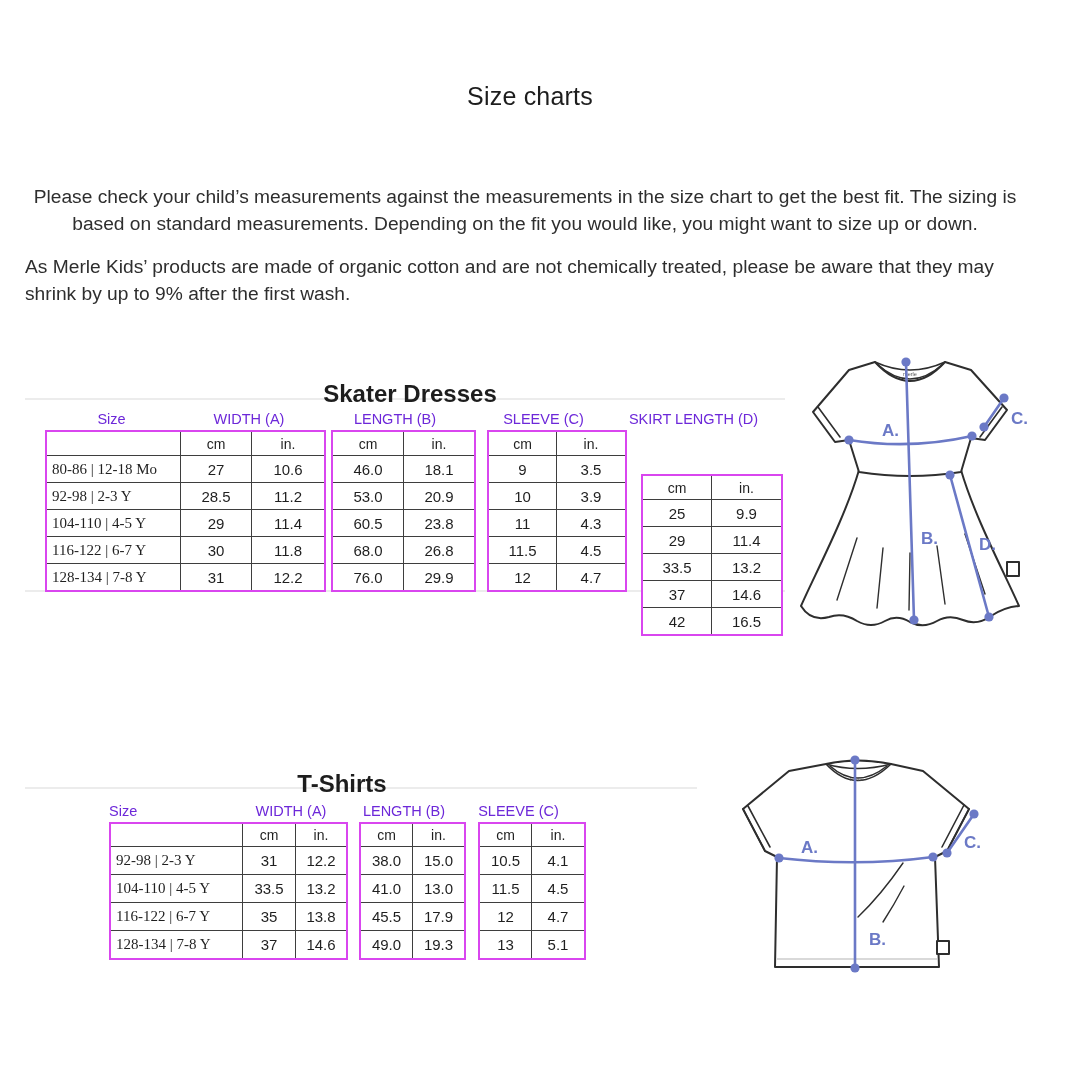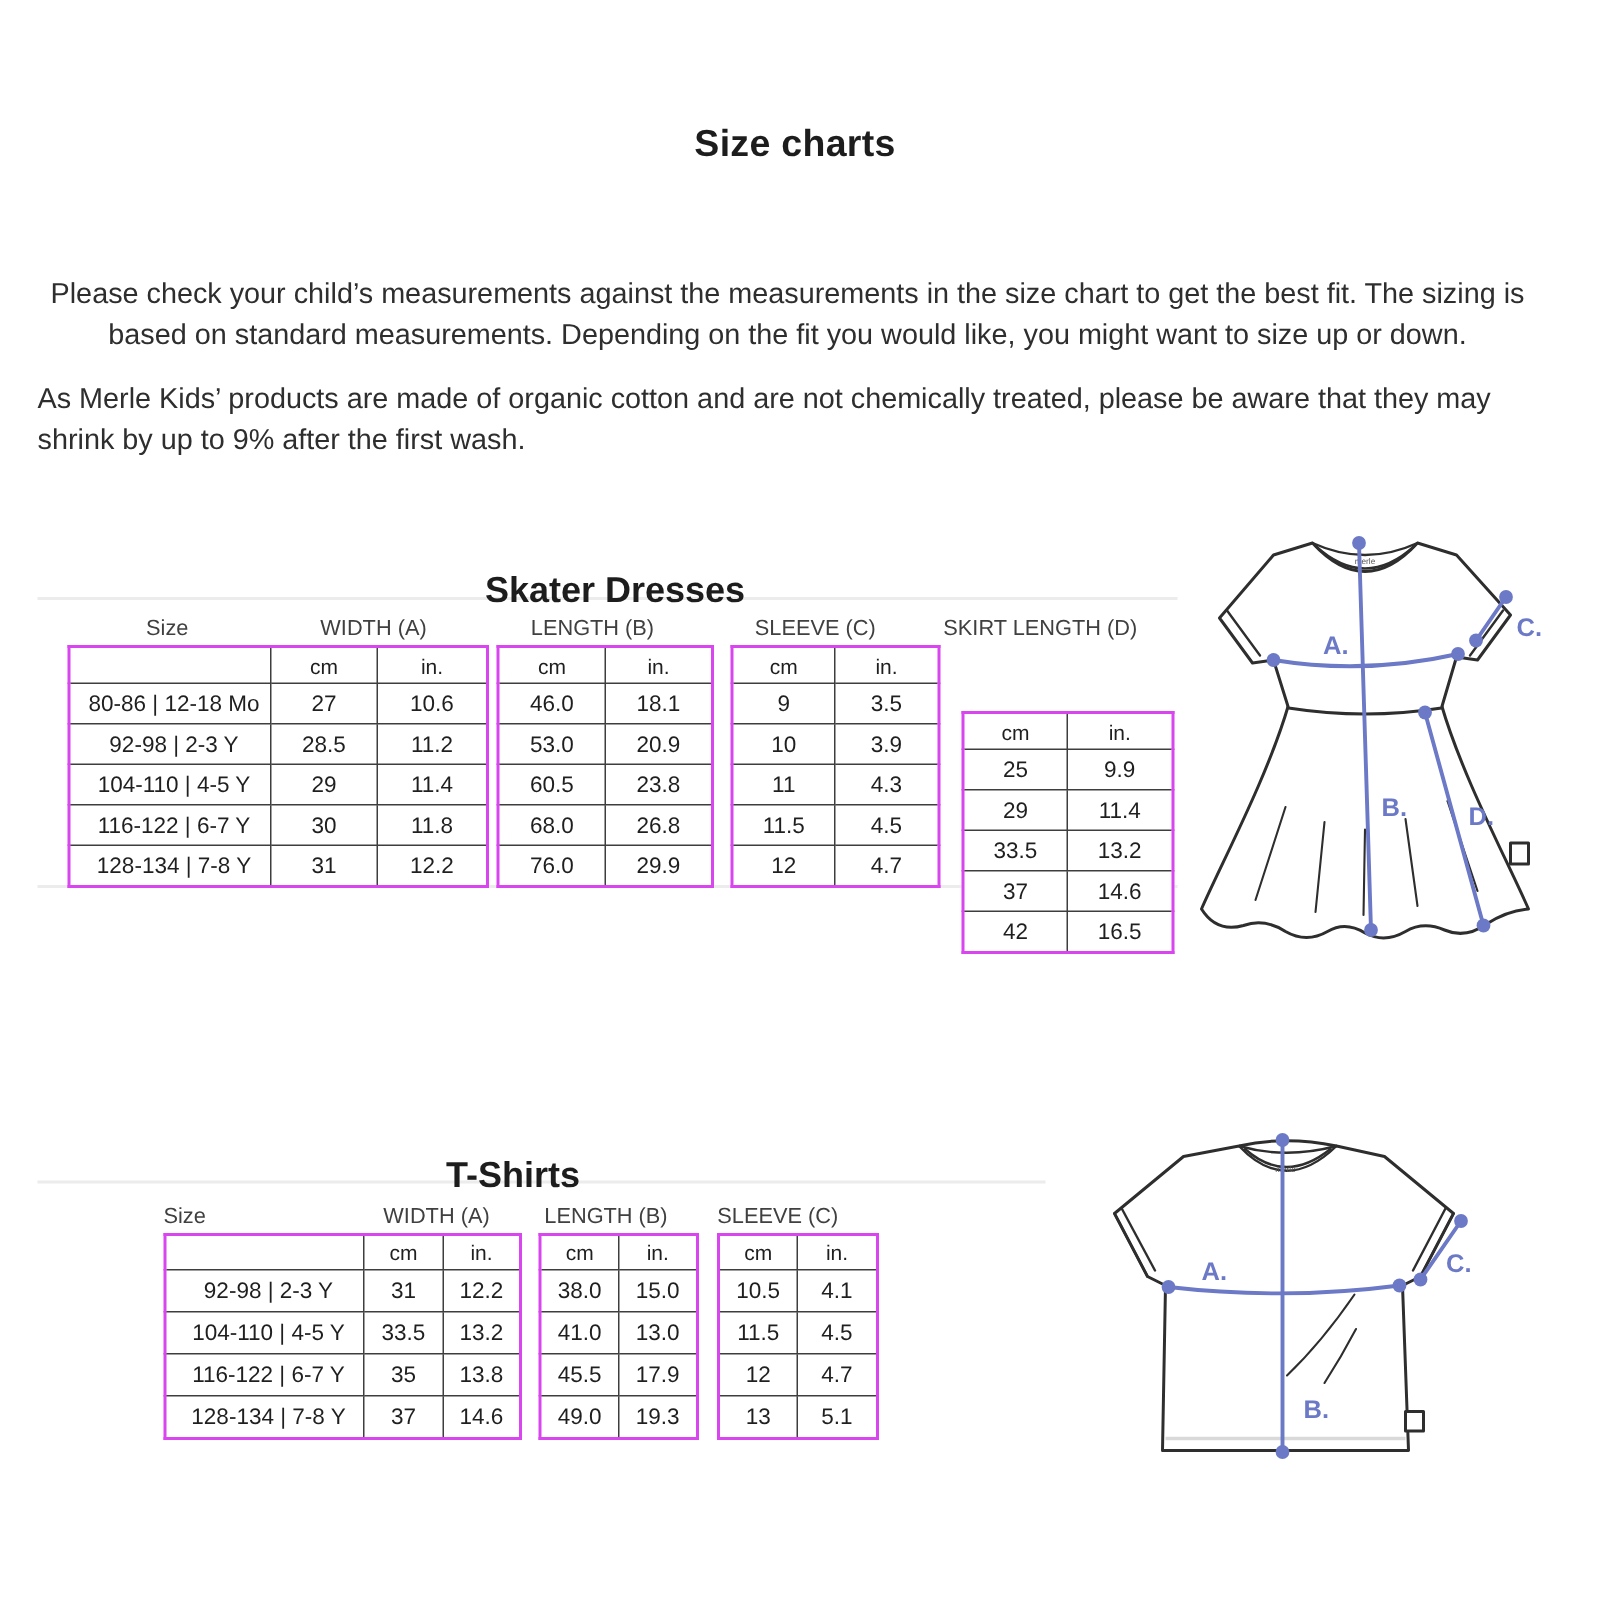--- a/index.html
+++ b/index.html
@@ -1,53 +1,53 @@
 <!DOCTYPE html>
 <html><head>
 <meta charset="utf-8">
 <style>
   html,body{margin:0;padding:0;background:#fff;}
   .page{position:relative;width:1080px;height:1080px;background:#ffffff;overflow:hidden;
         font-family:"Liberation Sans",sans-serif;color:#2b2b2b;}
 
   .page-title{position:absolute;left:0;top:80px;width:1060px;text-align:center;
-              font-size:25px;font-weight:700;line-height:33px;color:#1d1d1d;letter-spacing:.2px;}
+              font-size:25px;font-weight:400;line-height:33px;color:#1d1d1d;letter-spacing:.2px;}
 
   .para{position:absolute;left:25px;width:1000px;font-size:19.2px;line-height:26.5px;color:#2e2e2e;}
   .para-1{top:165px;text-align:center;}
   .para-2{top:235px;}
 
   .hr{position:absolute;height:2px;background:#ececec;}
   .hr-skater-top{left:25px;top:398px;width:760px;}
   .hr-skater-bottom{left:25px;top:590px;width:760px;}
   .hr-tshirt-top{left:25px;top:787px;width:672px;}
 
   .section-title{position:absolute;font-size:24px;font-weight:700;color:#1d1d1d;text-align:center;}
   .skater-title{left:40px;top:360px;width:740px;}
   .tshirt-title{left:92px;top:750px;width:500px;}
 
   .chart{position:absolute;}
   .skater-chart{left:45px;top:410px;}
   .tshirt-chart{left:109px;top:802px;}
 
   .labels-row{display:flex;align-items:flex-end;height:17px;margin-bottom:3px;
-              font-size:14.5px;color:#404040;}
+              font-size:14.5px;color:#6d28d9;}
   .labels-row .lbl{display:block;text-align:center;white-space:nowrap;}
   .labels-row .lbl-left{text-align:left;}
 
   .tables-row{display:flex;align-items:flex-start;}
   table{border-collapse:collapse;table-layout:fixed;background:#fff;}
   table{border:2px solid #d946ef;}
   th,td{border:1.5px solid #3e3e3e;text-align:center;font-weight:400;
         font-size:15px;color:#1f1f1f;padding:0;overflow:hidden;white-space:nowrap;}
   thead th{height:23px;font-size:14px;}
   .skater-chart tbody td{height:26px;}
   .tshirt-chart thead th{height:22px;}
   .tshirt-chart tbody td{height:27px;}
-  td.size-cell{text-align:center;padding-left:5px;}
+  td.size-cell{text-align:left;padding-left:5px;font-family:Liberation Serif, serif;}
 
   
   .sk-c-size{width:133px;} .sk-c-wcm{width:70px;} .sk-c-win{width:72px;}
   .sk-c-cm{width:70px;} .sk-c-in{width:70px;}
   .sk-c-scm{width:67px;} .sk-c-sin{width:68px;}
   .sk-c-kcm{width:68px;} .sk-c-kin{width:69px;}
   
   .ts-c-size{width:131px;} .ts-c-wcm{width:52px;} .ts-c-win{width:50px;}
   .ts-c-cm{width:51px;} .ts-c-in{width:51px;}
   .ts-c-scm{width:51px;} .ts-c-sin{width:52px;}

